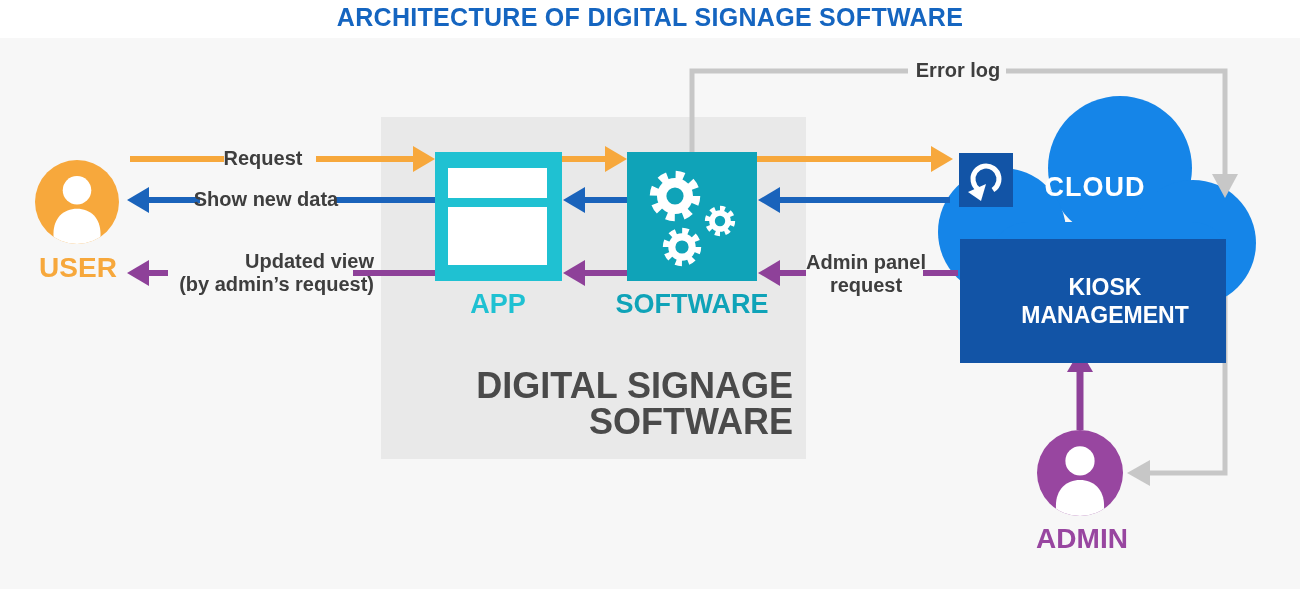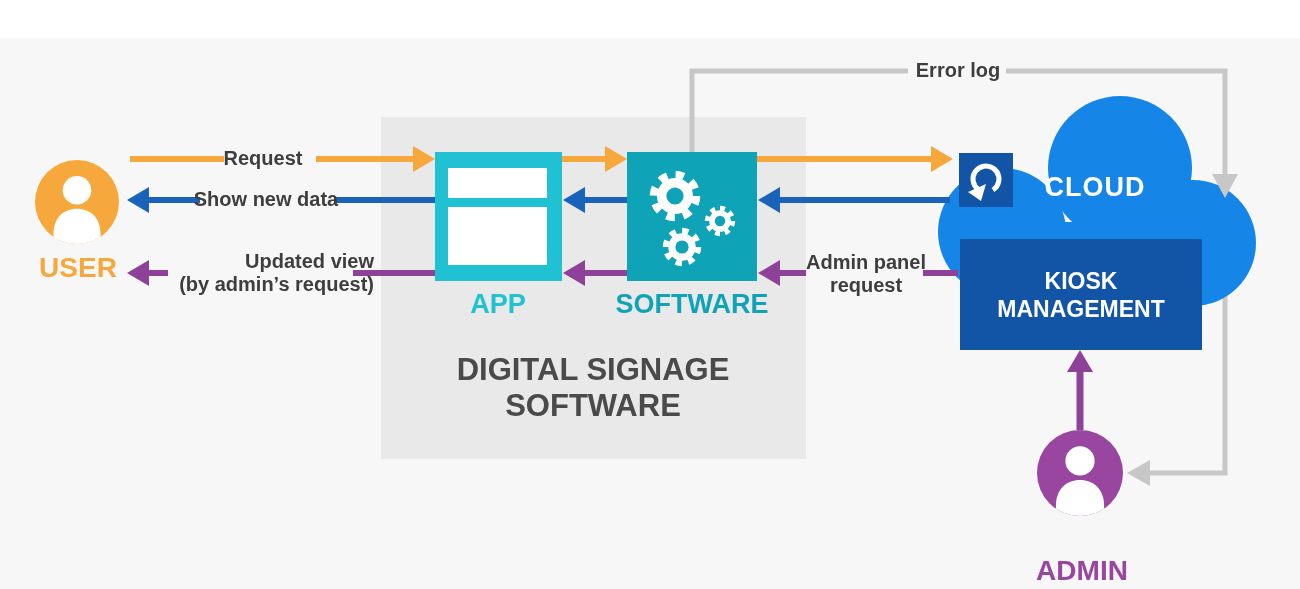--- a/index.html
+++ b/index.html
@@ -20,47 +20,48 @@
   }
   #canvas{left:0;top:38px;width:1300px;height:551px;background:var(--canvas-bg);}
   #ds-box{left:381px;top:117px;width:425px;height:342px;background:var(--box-bg);}
   #diagram-svg{left:0;top:0;width:1300px;height:589px;}
   
   .avatar{width:84px;height:84px;}
   #user-node{left:35px;top:160px;}
   #admin-node{left:1037px;top:430px;}
   .node-label{font-weight:800;text-align:center;}
   #user-label{left:14px;top:252px;width:128px;font-size:28px;color:var(--orange);}
-  #admin-label{left:1017px;top:523px;width:130px;font-size:28px;color:var(--admin-purple);margin-top:32px;}
+  #admin-label{left:1017px;top:523px;width:130px;font-size:28px;color:var(--admin-purple);}
   #client-icon{left:435px;top:152px;width:127px;height:129px;background:var(--cyan);}
   #client-icon .scr{position:absolute;left:13px;width:99px;background:#fff;}
   #client-top{top:16px;height:30px;}
   #client-bottom{top:55px;height:58px;}
   #controller-icon{left:627px;top:152px;width:130px;height:129px;background:var(--teal);}
   #client-label{left:418px;top:288px;width:160px;font-size:27px;line-height:33px;font-weight:800;color:var(--cyan);text-align:center;}
   #controller-label{left:582px;top:288px;width:220px;font-size:27px;line-height:33px;font-weight:800;color:var(--teal);text-align:center;}
-  #ds-label{left:393px;top:352px;width:400px;font-size:31px;line-height:36px;font-weight:800;color:var(--heading-text);text-align:center;}
+  #ds-label{left:393px;top:368px;width:400px;font-size:36px;line-height:36px;font-weight:800;color:var(--heading-text);text-align:right;}
   #refresh-box{left:959px;top:153px;width:54px;height:54px;background:var(--dark-blue);}
   #cloud-label{left:1030px;top:172px;width:130px;text-align:center;color:#fff;font-size:27px;font-weight:800;letter-spacing:1px;}
-  #kiosk-box{left:960px;top:239px;width:242px;height:111px;background:var(--dark-blue);
-    display:flex;align-items:center;justify-content:center;}
+  #kiosk-box{left:960px;top:239px;width:242px;height:124px;background:var(--dark-blue);
+    display:flex;align-items:center;justify-content:center;padding-left:24px;}
   #kiosk-box .txt{color:#fff;font-size:23px;line-height:28px;font-weight:800;text-align:center;}
   
   .edge-label{font-size:20px;line-height:23px;font-weight:700;color:var(--label-text);text-align:center;}
   #label-request{left:203px;top:147px;width:120px;}
   #label-show{left:182px;top:188px;width:168px;}
   #label-updated{left:144px;top:250px;width:230px;text-align:right;}
   #label-adminreq{left:791px;top:251px;width:150px;}
   #label-errorlog{left:898px;top:59px;width:120px;}
 </style>
 </head>
 <body>
 
 <div id="stage">
 
+  <div id="page-title" class="abs">ARCHITECTURE OF DIGITAL SIGNAGE SOFTWARE</div>
 
   <div id="canvas" class="abs"></div>
 
   <div id="ds-box" class="abs"></div>
 
   <svg id="diagram-svg" class="abs" viewBox="0 0 1300 589">
 
     <g style="stroke:var(--line-gray);stroke-width:5;fill:none;">
       <path d="M692 152 L692 71 L908 71"></path>
       <path d="M1006 71 L1225 71 L1225 473 L1140 473"></path>

